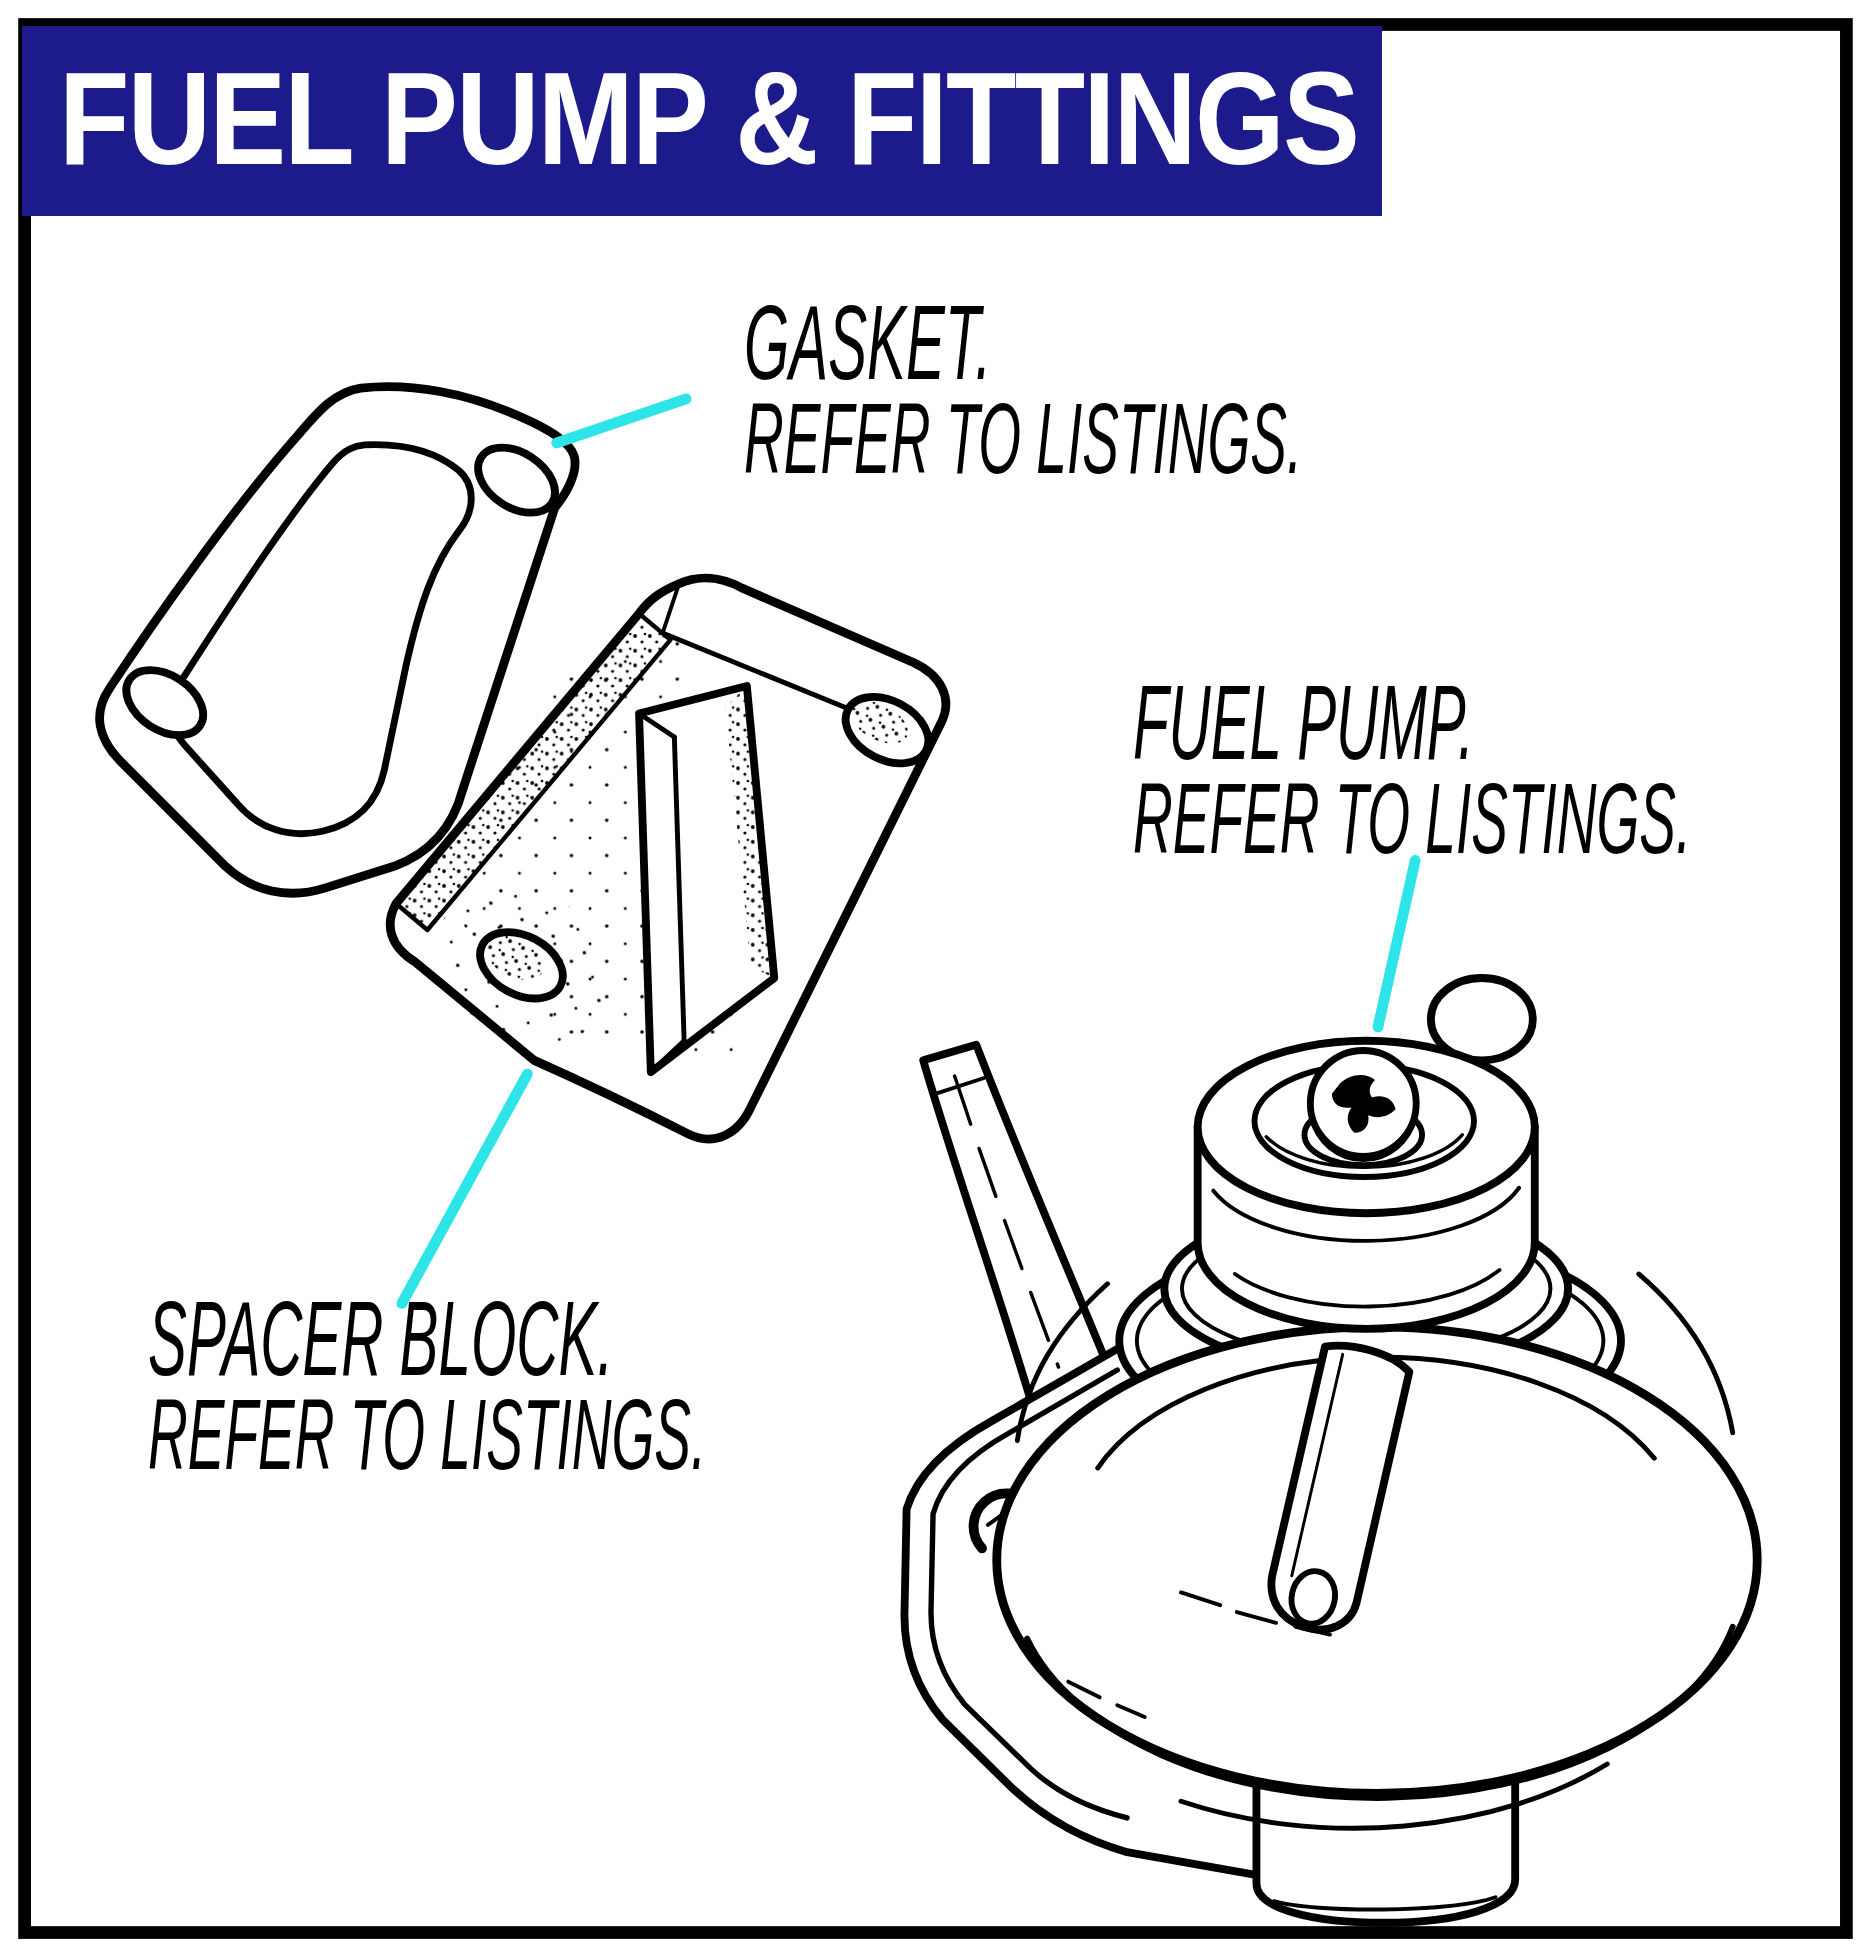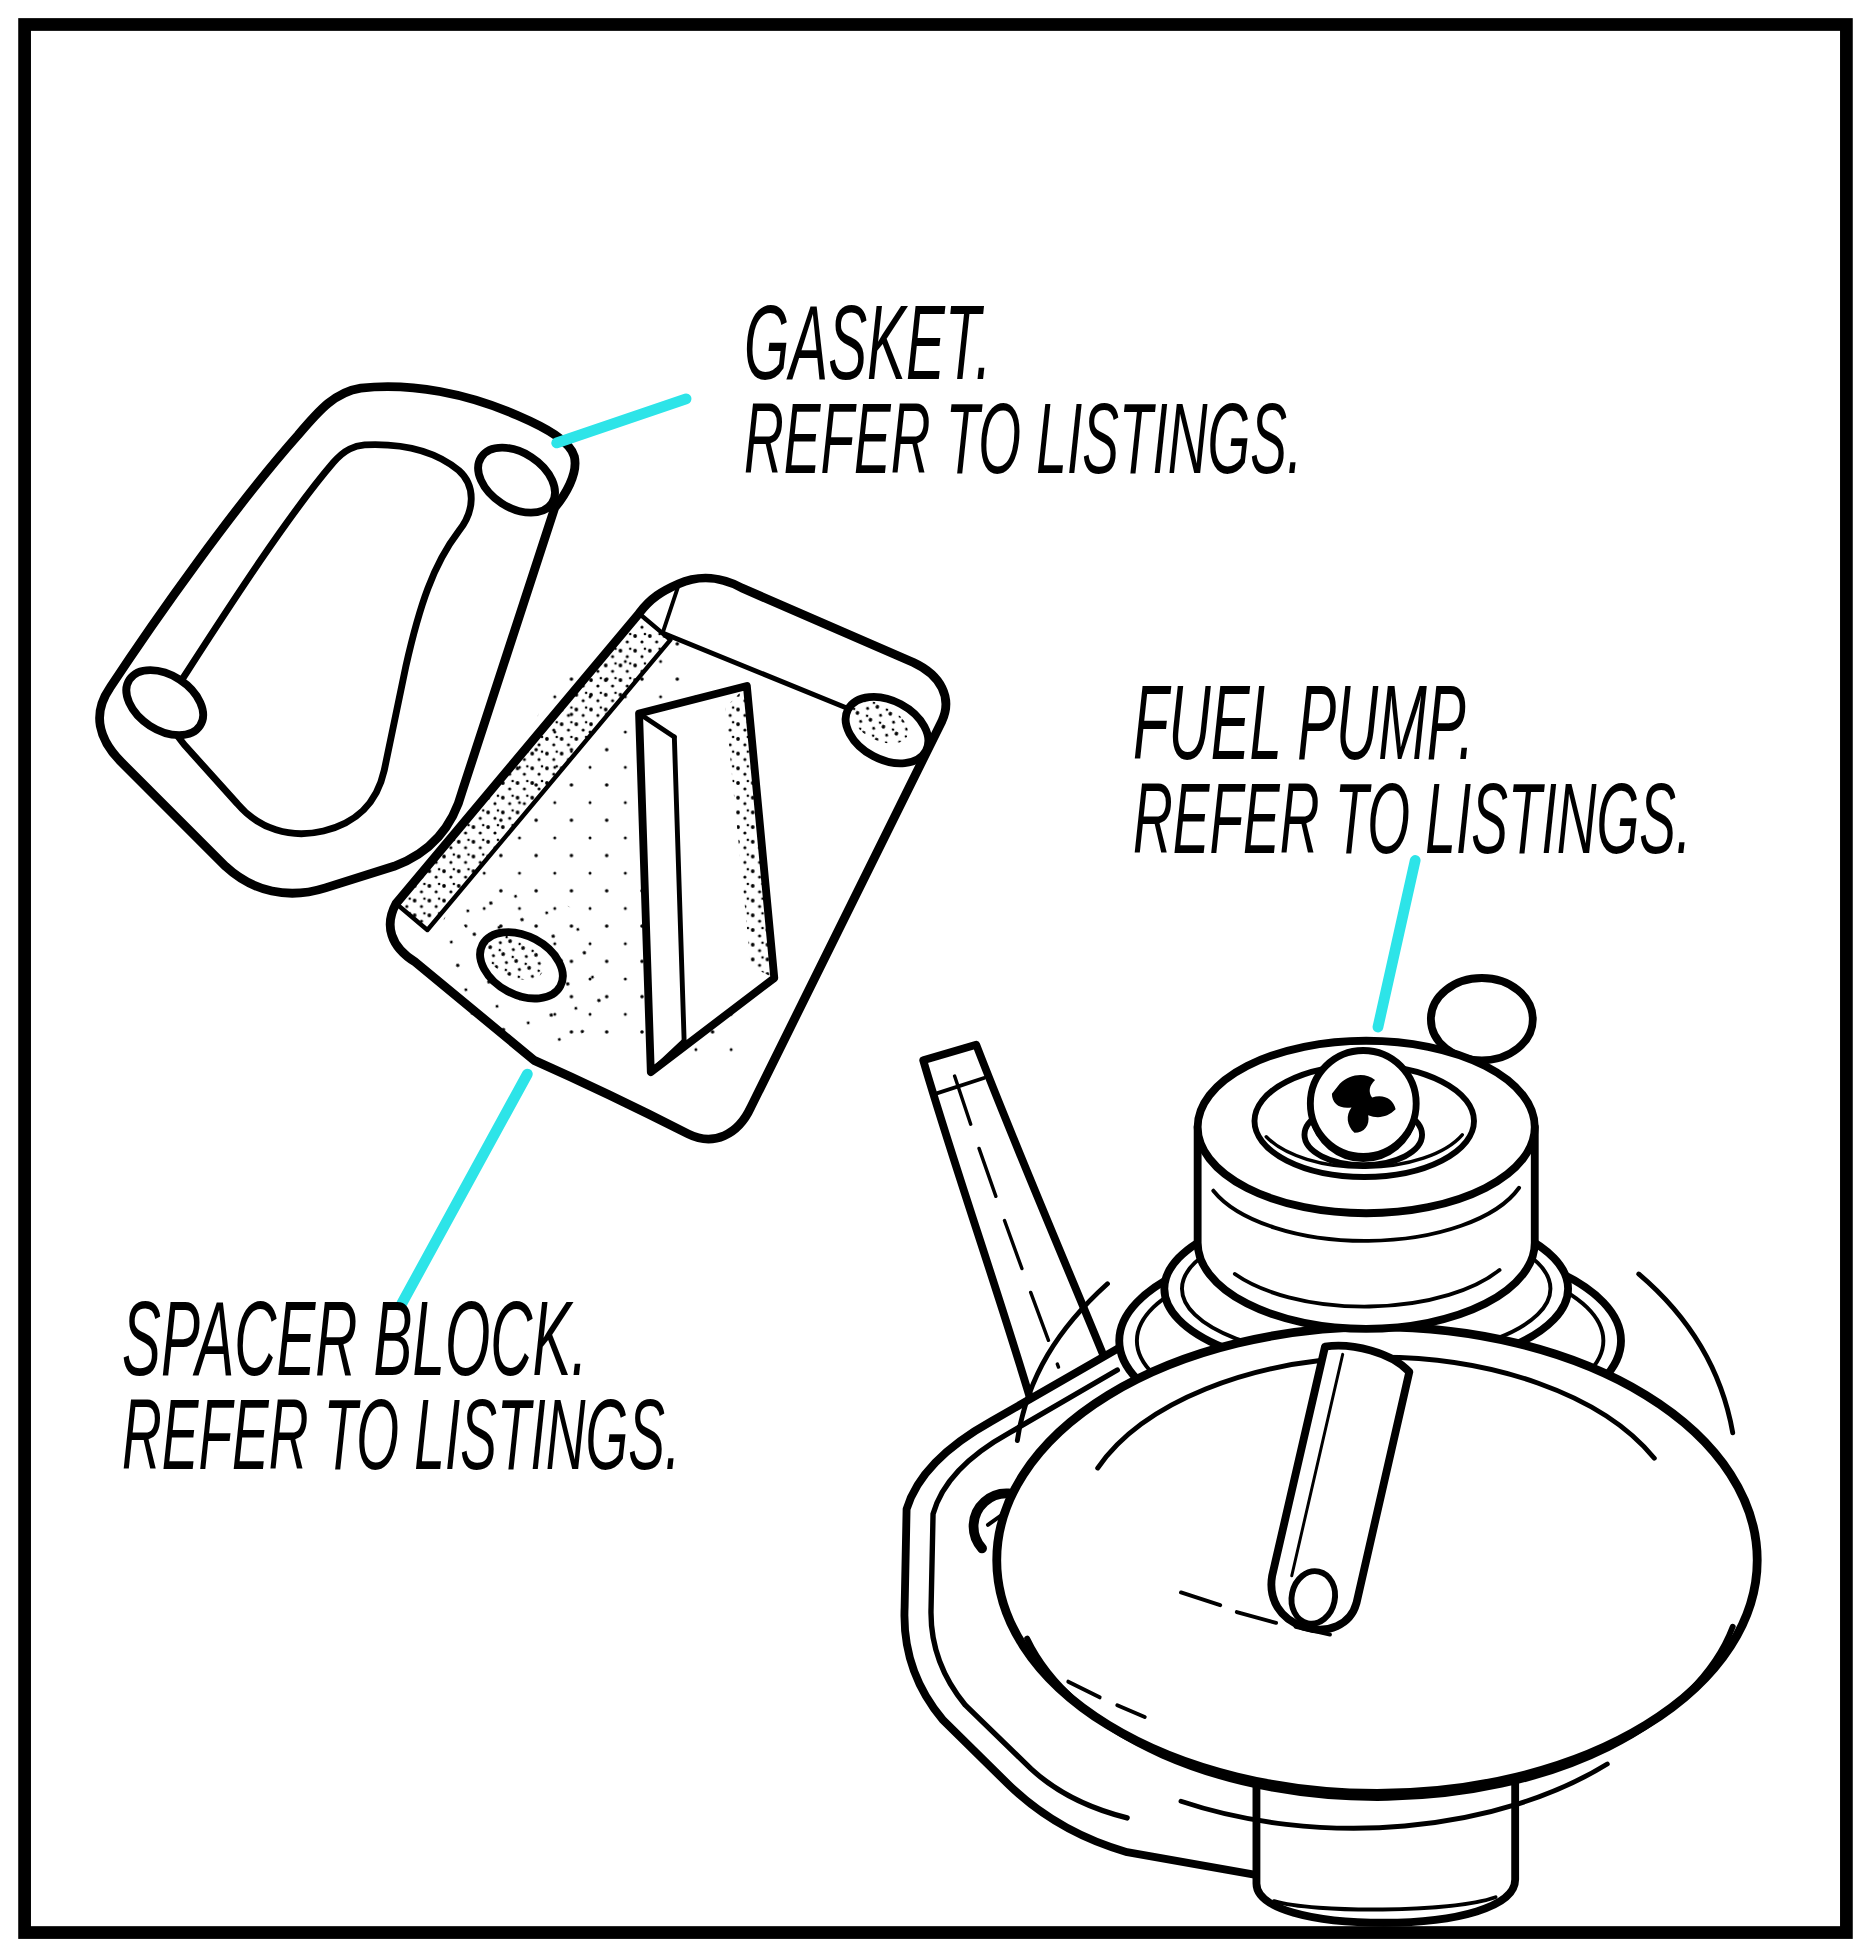--- a/index.html
+++ b/index.html
@@ -37,21 +37,21 @@
   .part-label .pname,
   .part-label .pnote{
     display:block;
     transform:scaleX(0.55);
     transform-origin:0 0;
   }
   .part-label .pname{font-size:106px;}
   .part-label .pnote{font-size:100px;}
   .lbl-gasket{left:744px;top:294px;}
   .lbl-pump{left:1133px;top:674px;}
-  .lbl-spacer{left:122px;top:1290px;}
+  .lbl-spacer{left:148px;top:1290px;}
 </style>
 </head>
 <body>
 
 <div class="page">
 
   <svg class="art" width="1871" height="1959" viewBox="0 0 1909 1999">
     <defs>
       <pattern id="stip" width="15" height="15" patternUnits="userSpaceOnUse">
         <circle cx="3" cy="4" r="1.9" fill="#000"></circle>
@@ -173,20 +173,23 @@
       </g>
     </g>
 
     <g stroke="#2de4e8" stroke-width="11" stroke-linecap="round">
       <path d="M 568,452 L 700,407"></path>
       <path d="M 538,1096 L 410,1330"></path>
       <path d="M 1444,878 L 1406,1048"></path>
     </g>
   </svg>
 
+  <div class="banner">
+    <div class="title">FUEL PUMP &amp; FITTINGS</div>
+  </div>
 
   <div class="part-label lbl-gasket">
     <span class="pname">GASKET.</span>
     <span class="pnote">REFER TO LISTINGS.</span>
   </div>
 
   <div class="part-label lbl-pump">
     <span class="pname">FUEL PUMP.</span>
     <span class="pnote">REFER TO LISTINGS.</span>
   </div>

